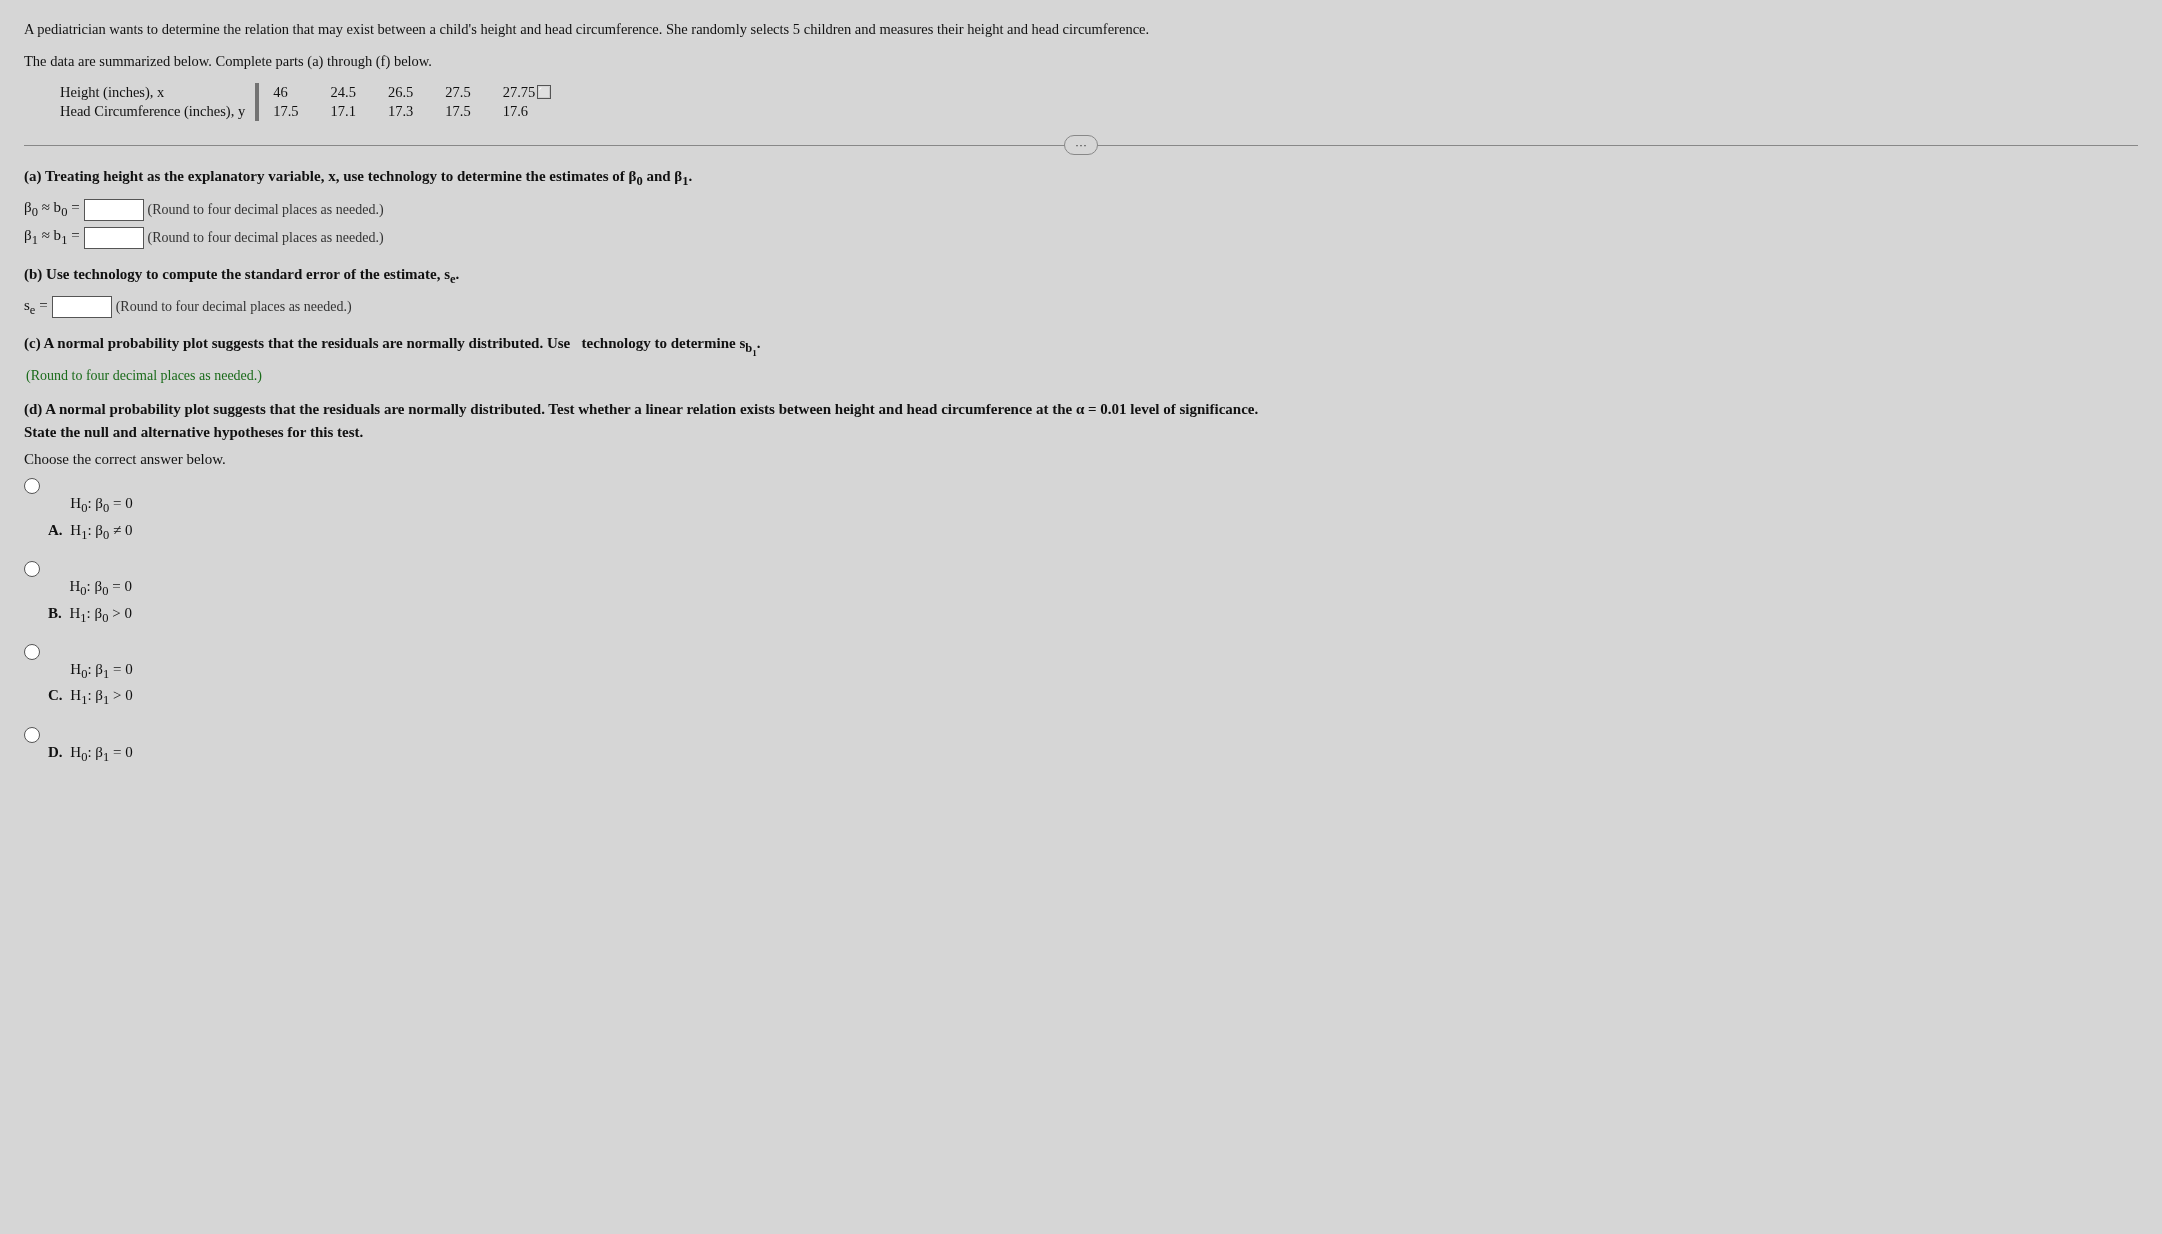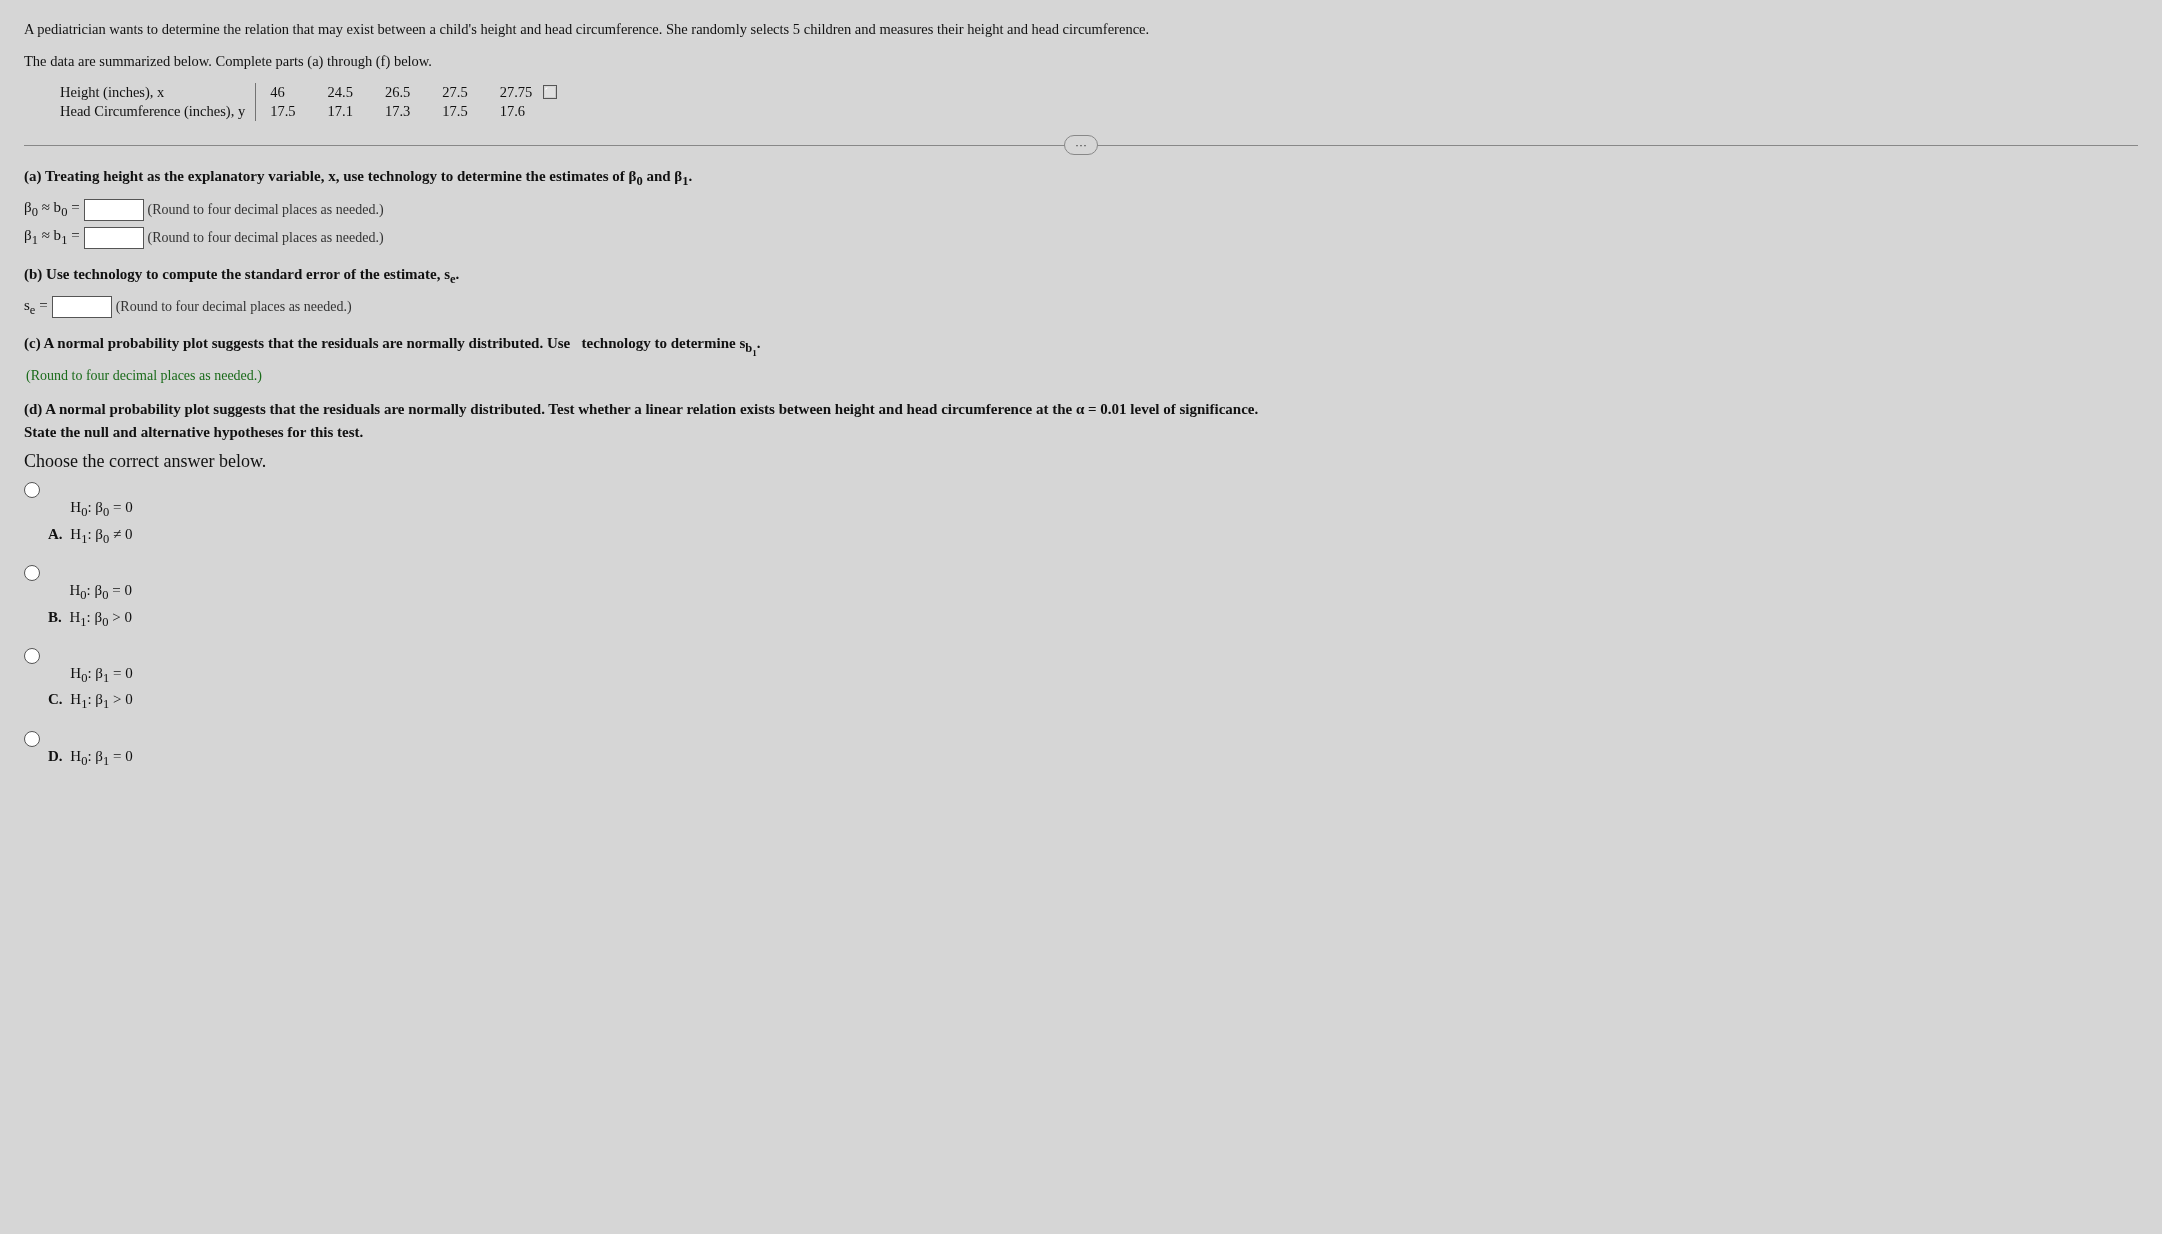--- a/index.html
+++ b/index.html
@@ -20,21 +20,21 @@
       border-collapse: collapse;
       margin-left: 36px;
       margin-bottom: 4px;
       font-size: 14.5px;
     }
     .data-table td {
       padding: 1px 18px 1px 0;
       white-space: nowrap;
     }
     .data-table td.label-cell {
-      border-right: 1px solid #737373;
+      border-right: 4px solid #737373;
       padding-right: 10px;
       padding-left: 0;
     }
     .data-table td.val-cell {
       padding-left: 14px;
     }
     .divider-row {
       display: flex;
       justify-content: center;
       align-items: center;
@@ -126,40 +126,40 @@
     }
     .hypothesis-block {
       display: inline-block;
       margin-top: 16px;
     }
     .hypothesis-line {
       display: block;
       line-height: 1.55;
     }
     .choose-text {
-      font-size: 18px;
+      font-size: 15px;
       margin-bottom: 8px;
     }
   </style>
 </head>
 <body>
 
 <div class="section">
   <div class="intro-text">A pediatrician wants to determine the relation that may exist between a child's height and head circumference. She randomly selects 5 children and measures their height and head circumference.</div>
   <div class="intro-text">The data are summarized below. Complete parts (a) through (f) below.</div>
 
   <table class="data-table">
     <tbody>
         <tr>
       <td class="label-cell">Height (inches), x</td>
       <td class="val-cell">46</td>
       <td class="val-cell">24.5</td>
       <td class="val-cell">26.5</td>
       <td class="val-cell">27.5</td>
-      <td class="val-cell" style="display:flex;align-items:center;gap:11px;">
+      <td class="val-cell" style="display:flex;align-items:center;gap:2px;">
         <span>27.75</span>
         <span style="border:1px solid #555;width:14px;height:14px;display:inline-block;font-size:10px;line-height:14px;text-align:center;">⬜</span>
       </td>
     </tr>
     <tr>
       <td class="label-cell">Head Circumference (inches), y</td>
       <td class="val-cell">17.5</td>
       <td class="val-cell">17.1</td>
       <td class="val-cell">17.3</td>
       <td class="val-cell">17.5</td>

